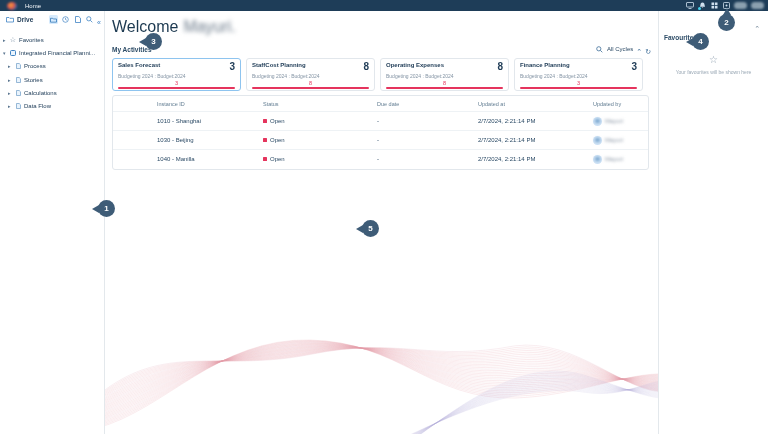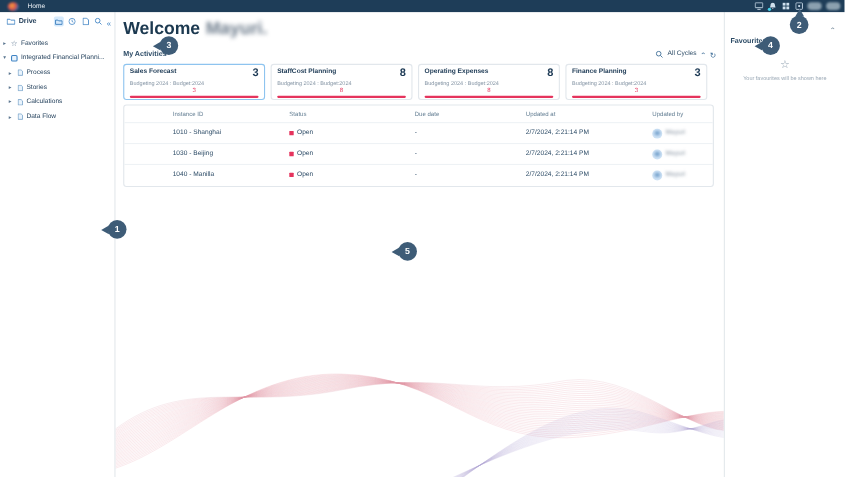--- a/index.html
+++ b/index.html
@@ -36,21 +36,21 @@
   .t-icon { width:8px; display:flex; align-items:center; justify-content:center; color:#6d9cc6; }
   .i-star-sm::before { content:"☆"; font-size:7px; color:#5b7690; }
   .ifp-box { width:6px; height:6px; border:0.8px solid #3f83c4; border-radius:1.5px; background:#eaf4fd; }
   .tree-label { font-size:6px; color:#24415c; margin-left:2px; white-space:nowrap; }
 
   .vline { position:absolute; top:11px; bottom:0; width:1px; background:#e3e8ec; z-index:25; }
   .vline.v1 { left:104px; } .vline.v2 { left:658px; }
 
   
   .main { position:absolute; left:105px; top:11px; width:553px; z-index:10; }
-  .welcome { margin:7px 0 0 7px; font-size:16px; font-weight:700; color:#1c3950; display:flex; align-items:center; gap:5px; }
+  .welcome { margin:7px 0 0 7px; font-size:16px; font-weight:400; color:#1c3950; display:flex; align-items:center; gap:5px; }
   .blurred { filter:blur(2px); color:#6b7a8a; }
   .activities-row { display:flex; align-items:center; margin:7px 7px 0 7px; height:12px; }
   .activities-title { font-size:6.5px; font-weight:bold; color:#2c4b66; }
   .cycles { margin-left:auto; display:flex; align-items:center; gap:3px; color:#3a6b96; }
   .cycles .flabel { font-size:6px; color:#2c4b66; }
   .i-caret::before { content:"⌃"; font-size:7px; color:#3a6b96; }
   .i-refresh::before { content:"↻"; font-size:7px; color:#3a6b96; }
 
   .cards { display:flex; gap:5px; margin:3px 0 0 7px; }
   .card { width:129px; height:33px; background:#fff; border:1px solid #e2e7ec; border-radius:3px; padding:3px 5px 0 5px; position:relative; }

